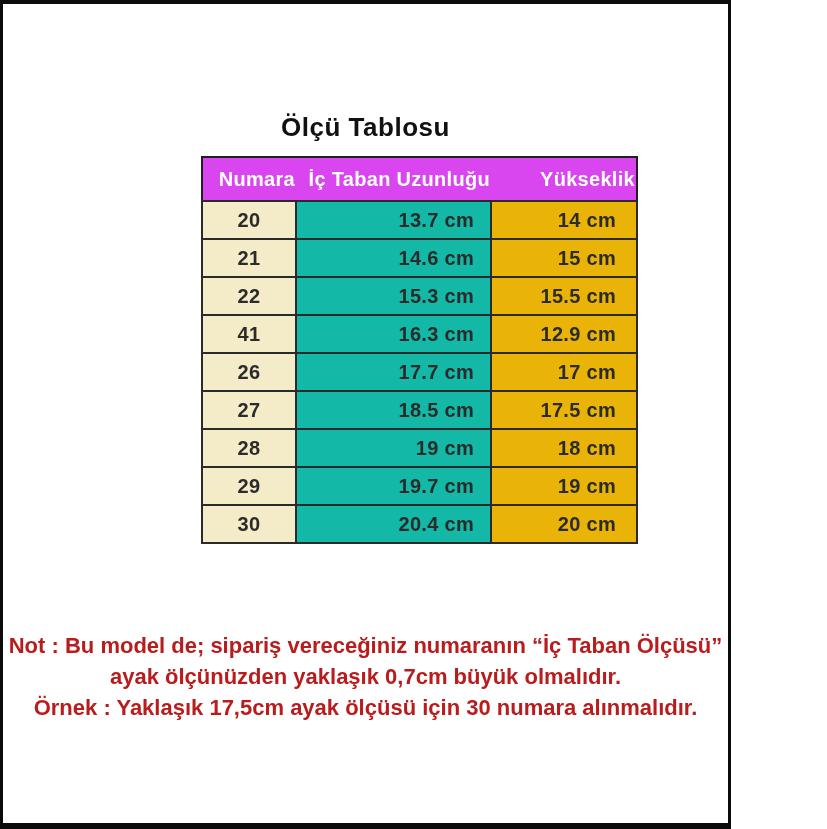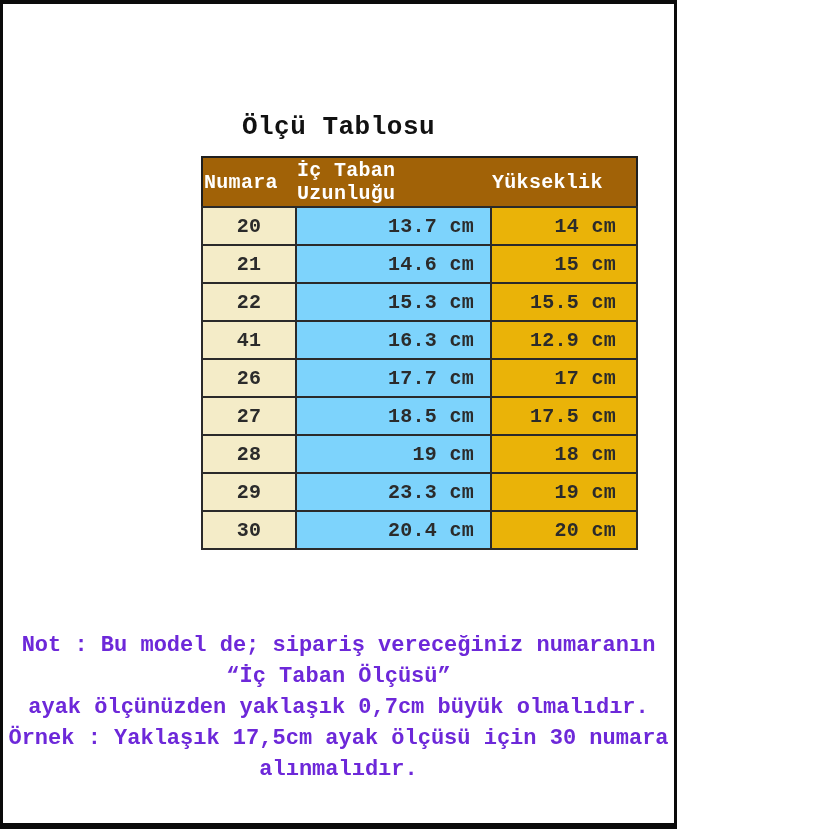--- a/index.html
+++ b/index.html
@@ -3,27 +3,27 @@
 <meta charset="utf-8">
 <style>
   html, body {
     margin: 0;
     padding: 0;
     background: #ffffff;
   }
   .frame {
     box-sizing: border-box;
     position: relative;
-    width: 677px;
+    width: 731px;
     height: 829px;
     background: #ffffff;
     border: 3px solid #0b0b0b;
     border-top-width: 4px;
     border-bottom-width: 6px;
-    font-family: Liberation Mono, monospace;
+    font-family: Liberation Sans, sans-serif;
     color: #1a1a1a;
     overflow: hidden;
     padding-left: 35px;
   }
   .page-title {
     position: absolute;
     top: 108px;
     left: 0;
     width: 100%;
     text-align: center;
@@ -38,63 +38,63 @@
     top: 152px;
     width: 435px;
     border-collapse: collapse;
     table-layout: fixed;
     border: 2px solid #1f1f1f;
   }
   table.size-table col.c1 { width: 94px; }
   table.size-table col.c2 { width: 195px; }
   table.size-table col.c3 { width: 146px; }
   table.size-table th {
-    background: #a16207;
+    background: #d946ef;
     color: #ffffff;
     font-size: 20px;
     font-weight: bold;
     height: 40px;
-    text-align: left;
+    text-align: right;
     border: 0;
     letter-spacing: 0.3px;
     margin-top: 16px;
   }
   table.size-table td {
     border: 2px solid #2a2a2a;
     height: 34px;
     font-size: 20px;
     font-weight: bold;
     color: #2b2b2b;
     letter-spacing: 0.3px;
     margin-left: 40px;
   }
   td.col-numara {
     background: #f4ecc8;
     text-align: center;
   }
   td.col-taban {
     text-align: right;
     padding-right: 16px;
-    background: #7dd3fc;
+    background: #14b8a6;
   }
   td.col-yukseklik {
     text-align: right;
     padding-right: 20px;
     background: #eab308;
   }
   .note-block {
     position: absolute;
     top: 626px;
     left: 0;
     width: 100%;
     text-align: center;
     font-size: 22px;
     font-weight: bold;
     line-height: 31px;
-    color: #6d28d9;
+    color: #b91c1c;
   }
 </style>
 </head>
 <body>
 
 <div class="frame">
 
   <div class="page-title">Ölçü Tablosu</div>
 
   <table class="size-table">
@@ -141,21 +141,21 @@
           <td class="col-taban">18.5 cm</td>
           <td class="col-yukseklik">17.5 cm</td>
         </tr>
         <tr>
           <td class="col-numara">28</td>
           <td class="col-taban">19 cm</td>
           <td class="col-yukseklik">18 cm</td>
         </tr>
         <tr>
           <td class="col-numara">29</td>
-          <td class="col-taban">23.3 cm</td>
+          <td class="col-taban">19.7 cm</td>
           <td class="col-yukseklik">19 cm</td>
         </tr>
         <tr>
           <td class="col-numara">30</td>
           <td class="col-taban">20.4 cm</td>
           <td class="col-yukseklik">20 cm</td>
         </tr>
       </tbody>
   </table>
 

